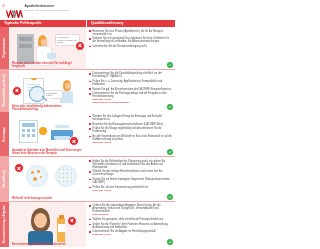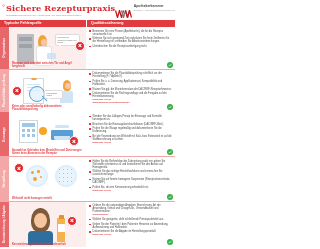--- a/index.html
+++ b/index.html
@@ -90,24 +90,20 @@
   .dots{position:absolute;border-radius:50%;background:#dfeefb;}
   .dots i{position:absolute;border-radius:50%;background:#f0a23c;}
 </style>
 </head>
 <body>
 
 <div class="page">
 
   <div class="header">
     <span class="hdr-dot"></span>
-    <div class="title-wrap">
-      <div class="doc-title">Sichere Rezepturpraxis</div>
-      <div class="doc-sub">Qualitätssicherung bei der Herstellung von Rezepturarzneimitteln</div>
-    </div>
     <div class="logo">
       <span class="logo-mark">
         <svg viewBox="0 0 34 16" width="17" height="8">
           <path d="M1 1 L5 15 L9 1 L13 15 L17 1" fill="none" stroke="#c8161d" stroke-width="2.6"></path>
           <path d="M13 1 L17 15 L21 1 L25 15 L29 1" fill="none" stroke="#7c7c7c" stroke-width="2.6"></path>
           <path d="M21 1 L25 15 L29 1 L33 15" fill="none" stroke="#c8161d" stroke-width="2.6"></path>
         </svg>
       </span>
       <span class="logo-txt">
         <span class="logo-name">Apothekerkammer</span>

